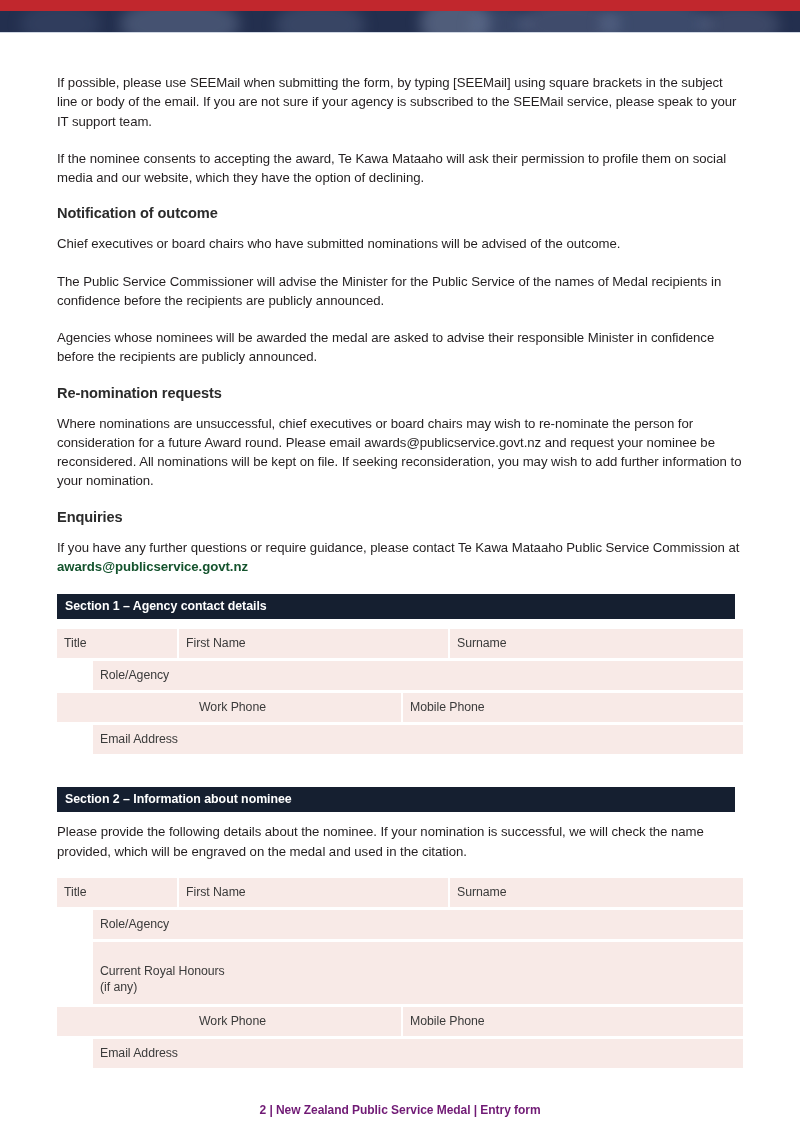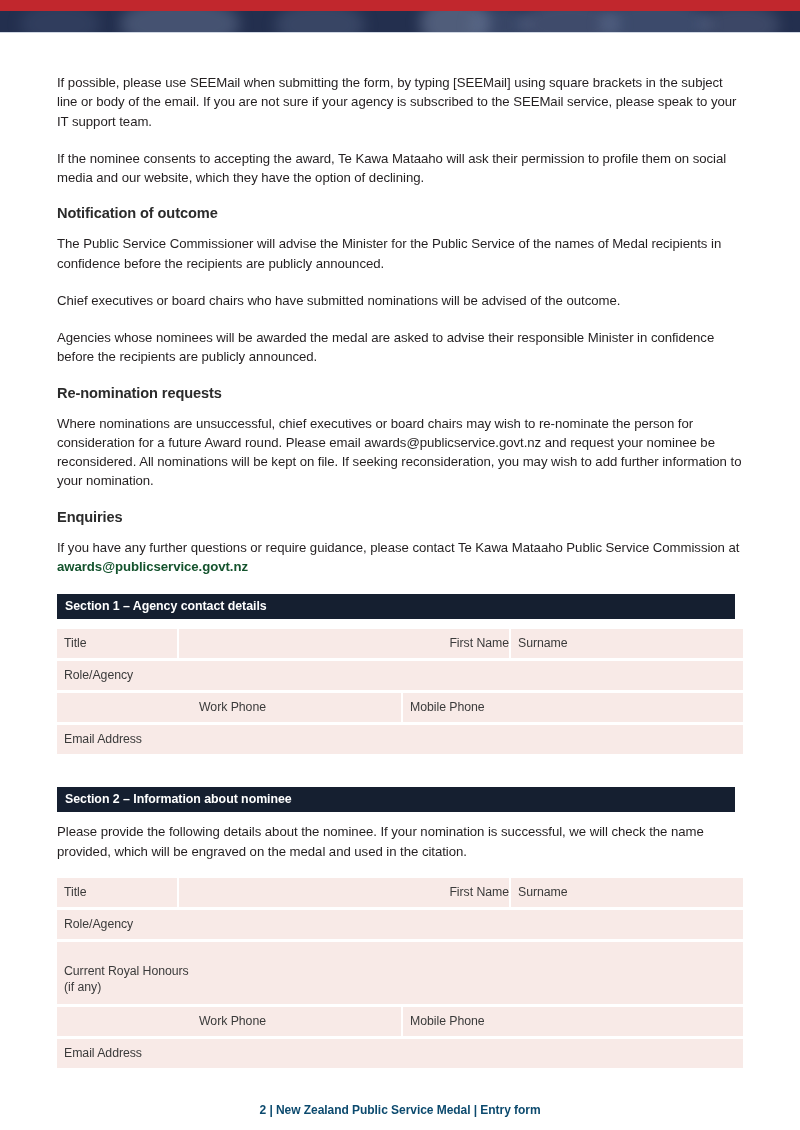--- a/index.html
+++ b/index.html
@@ -126,38 +126,38 @@
     padding: 7px 0 8px 7px;
     box-sizing: border-box;
     letter-spacing: -0.05px;
   }
   .cell.tall {
     padding-top: 21px;
     padding-bottom: 9px;
     line-height: 1.32;
   }
   .cell-title    { width: 120px; }
-  .cell-first    { width: 330px; text-align: right; }
+  .cell-first    { width: 269px; }
   .cell-surname  { width: 277px; flex: 1; }
-  .cell-full     { width: 686px; }
+  .cell-full     { width: 686px; margin-left: 36px; }
   .cell-work     { width: 344px; text-align: center; }
   .cell-mobile   { width: 339px; flex: 1; }
 
   .gap-between-sections { height: 30px; }
 
   
   .footer {
     position: absolute;
     left: 0;
     top: 1070px;
     width: 800px;
     text-align: center;
     font-size: 12px;
     font-weight: bold;
-    color: #0c4a6e;
+    color: #701a75;
     letter-spacing: -0.05px;
   }
 </style>
 </head>
 <body>
 
 <div class="banner">
   <div class="banner-red"></div>
   <div class="banner-navy">
     <div class="tex t8"></div>
@@ -174,23 +174,23 @@
 
 <div class="page">
   <div class="content">
 
     <p class="body-text">If possible, please use SEEMail when submitting the form, by typing [SEEMail] using square brackets in the subject line or body of the email. If you are not sure if your agency is subscribed to the SEEMail service, please speak to your IT support team.</p>
 
     <p class="body-text">If the nominee consents to accepting the award, Te Kawa Mataaho will ask their permission to profile them on social media and our website, which they have the option of declining.</p>
 
     <h2 class="section-heading">Notification of outcome</h2>
 
+    <p class="body-text">Chief executives or board chairs who have submitted nominations will be advised of the outcome.</p>
+
     <p class="body-text">The Public Service Commissioner will advise the Minister for the Public Service of the names of Medal recipients in confidence before the recipients are publicly announced.</p>
-
-    <p class="body-text">Chief executives or board chairs who have submitted nominations will be advised of the outcome.</p>
 
     <p class="body-text">Agencies whose nominees will be awarded the medal are asked to advise their responsible Minister in confidence before the recipients are publicly announced.</p>
 
     <h2 class="section-heading">Re-nomination requests</h2>
 
     <p class="body-text">Where nominations are unsuccessful, chief executives or board chairs may wish to re-nominate the person for consideration for a future Award round. Please email awards@publicservice.govt.nz and request your nominee be reconsidered. All nominations will be kept on file. If seeking reconsideration, you may wish to add further information to your nomination.</p>
 
     <h2 class="section-heading">Enquiries</h2>
 
     <p class="body-text"><span>If you have any further questions or require guidance, please contact Te Kawa Mataaho Public Service Commission at </span><a class="email-link" href="#">awards@publicservice.govt.nz</a></p>

